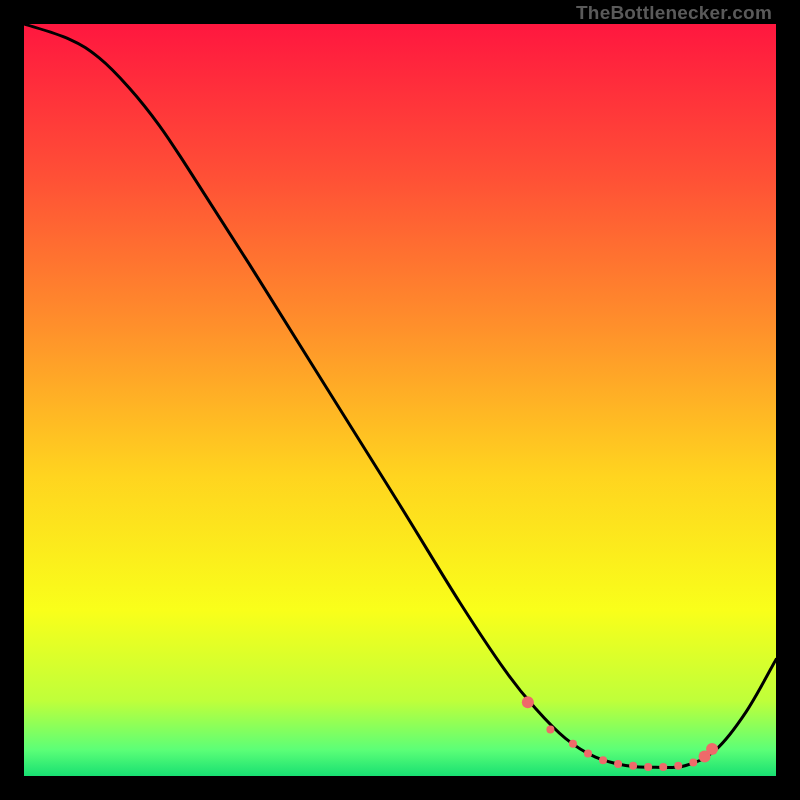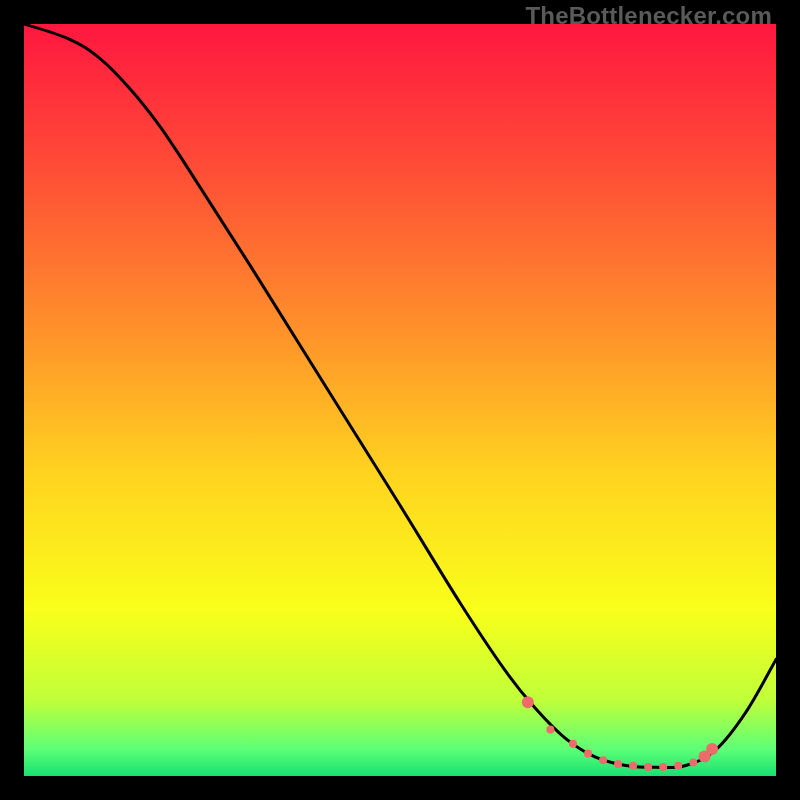--- a/index.html
+++ b/index.html
@@ -24,21 +24,21 @@
     left: 0;
     top: 0;
     width: 752px;
     height: 752px;
   }
   .watermark {
     position: absolute;
     top: 2px;
     right: 28px;
     color: #5a5a5a;
-    font-size: 24px;
+    font-size: 19px;
     font-weight: 600;
     letter-spacing: 0.2px;
     user-select: none;
   }
 </style>
 </head>
 <body>
 
 <div class="watermark">TheBottlenecker.com</div>
 

